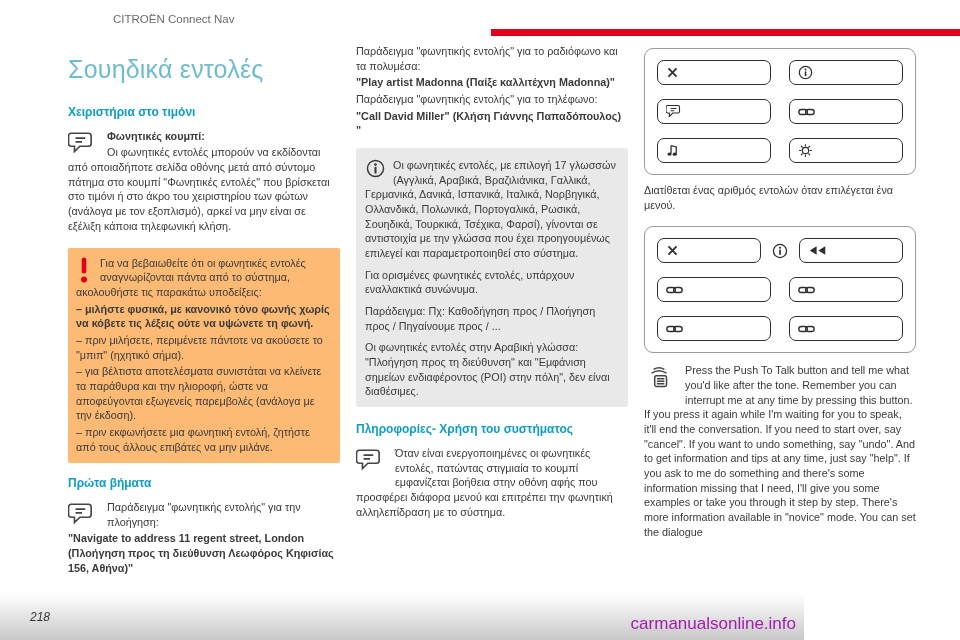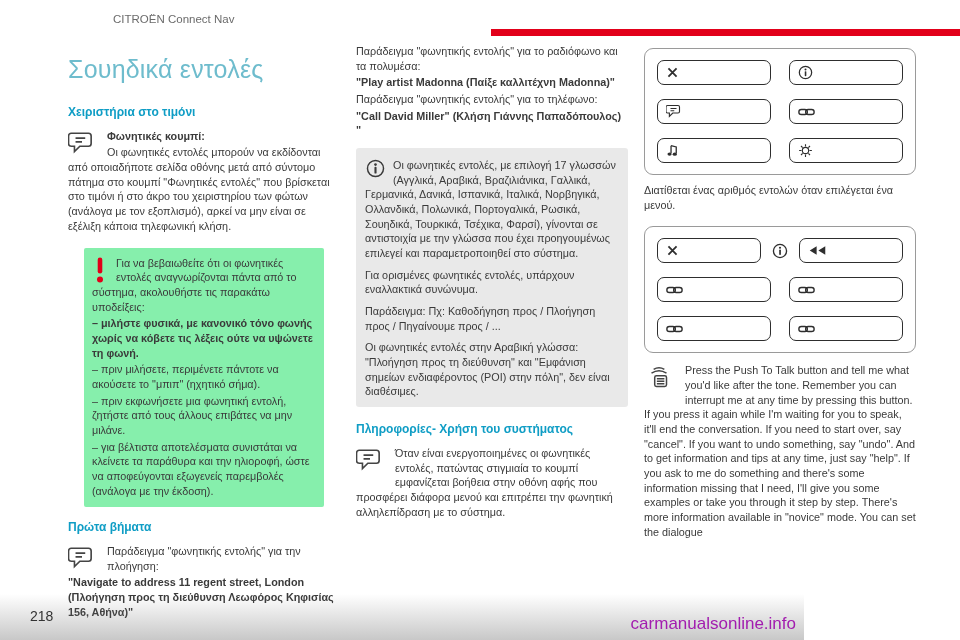--- a/index.html
+++ b/index.html
@@ -14,42 +14,42 @@
 
   .doc-title{font-size:25px;color:#6ebccd;font-weight:normal;margin:8px 0 20px;letter-spacing:.2px;}
   .h2{font-size:12px;color:#0f9dc5;font-weight:bold;margin:6px 0 9px;line-height:1.15;}
 
   p{margin:0 0 2px;}
   .bold{font-weight:bold;}
 
   .icon-block{margin-bottom:12px;overflow:hidden;}
   .margin-icon{float:left;width:30px;height:26px;margin:2px 9px 3px 0;}
 
-  .note-box{background:#86efac;padding:8px 8px 7px 8px;margin:10px 16px 14px;border-radius:2px;overflow:hidden;}
+  .note-box{background:#fdba74;padding:8px 8px 7px 8px;margin:10px 0 14px;border-radius:2px;overflow:hidden;}
   .warn-icon{float:left;width:10px;height:26px;margin:1px 11px 2px 3px;}
   .note-box p{margin-bottom:2px;}
 
   .examples p{margin-bottom:2px;}
 
   .info-box{background:#e9e9e9;border-radius:3px;padding:10px 9px 8px 9px;margin:10px 0 16px;overflow:hidden;}
   .i-icon{float:left;width:19px;height:19px;margin:1px 8px 2px 1px;}
   .info-box p{margin-bottom:7px;}
   .info-box p:last-child{margin-bottom:0;}
 
   .diagram{border:1px solid #9a9a9a;border-radius:9px;padding:11px 12px;margin:4px 0 8px;background:#fff;}
   .btn-grid{display:grid;grid-template-columns:1fr 1fr;gap:14px 18px;}
   .row3{display:grid;grid-template-columns:104px 1fr 104px;align-items:center;gap:10px;margin-bottom:14px;}
   .row3 .mid{display:flex;justify-content:center;}
   .dbtn{border:1.5px solid #2e2e2e;border-radius:7px;height:25px;display:flex;align-items:center;padding-left:8px;background:#fff;box-sizing:border-box;}
   .caption{margin:6px 0 14px;}
 
   .ptt{margin-top:10px;overflow:hidden;}
   .ptt .margin-icon{width:32px;}
 
-  .page-num{position:absolute;left:30px;bottom:16px;font-size:14px;color:#333;}
+  .page-num{position:absolute;left:30px;bottom:16px;font-size:12px;color:#333;font-style:italic;}
   .watermark-band{position:absolute;left:0;right:0;bottom:0;height:46px;background:linear-gradient(180deg,rgba(110,110,110,0) 0%,rgba(110,110,110,0.38) 100%);}
   .watermark{position:absolute;right:8px;bottom:6px;font-size:17px;color:#a21caf;}
   svg{display:block;}
 </style>
 </head>
 <body>
 
 <div class="page">
 
   <div class="brand">CITROËN Connect Nav</div>
@@ -78,22 +78,22 @@
       <div class="note-box">
         <span class="warn-icon">
           <svg viewBox="0 0 10 26" width="10" height="26">
               <rect x="2.7" y="0.5" width="4.6" height="16" rx="2.3" fill="#e2001a"></rect>
               <circle cx="5" cy="22.4" r="3" fill="#e2001a"></circle>
             </svg>
         </span>
         <p>Για να βεβαιωθείτε ότι οι φωνητικές εντολές αναγνωρίζονται πάντα από το σύστημα, ακολουθήστε τις παρακάτω υποδείξεις:</p>
         <p class="bold">– μιλήστε φυσικά, με κανονικό τόνο φωνής χωρίς να κόβετε τις λέξεις ούτε να υψώνετε τη φωνή.</p>
         <p>– πριν μιλήσετε, περιμένετε πάντοτε να ακούσετε το "μπιπ" (ηχητικό σήμα).</p>
+        <p>– για βέλτιστα αποτελέσματα συνιστάται να κλείνετε τα παράθυρα και την ηλιοροφή, ώστε να αποφεύγονται εξωγενείς παρεμβολές (ανάλογα με την έκδοση).</p>
         <p>– πριν εκφωνήσετε μια φωνητική εντολή, ζητήστε από τους άλλους επιβάτες να μην μιλάνε.</p>
-        <p>– για βέλτιστα αποτελέσματα συνιστάται να κλείνετε τα παράθυρα και την ηλιοροφή, ώστε να αποφεύγονται εξωγενείς παρεμβολές (ανάλογα με την έκδοση).</p>
       </div>
 
       <h2 class="h2">Πρώτα βήματα</h2>
       <div class="icon-block">
         <span class="margin-icon">
           <svg viewBox="0 0 26 22" width="28" height="24">
               <g fill="none" stroke="#444" stroke-width="1.5">
                 <path d="M2 2 h16 a2.5 2.5 0 0 1 2.5 2.5 v7 a2.5 2.5 0 0 1 -2.5 2.5 h-8 l-5 5 v-5 h-3 a2.5 2.5 0 0 1 -2.5 -2.5 v-7 A2.5 2.5 0 0 1 2 2 z" transform="translate(1,0)"></path>
                 <path d="M7 6.5 h9 M7 10 h6"></path>
               </g>

